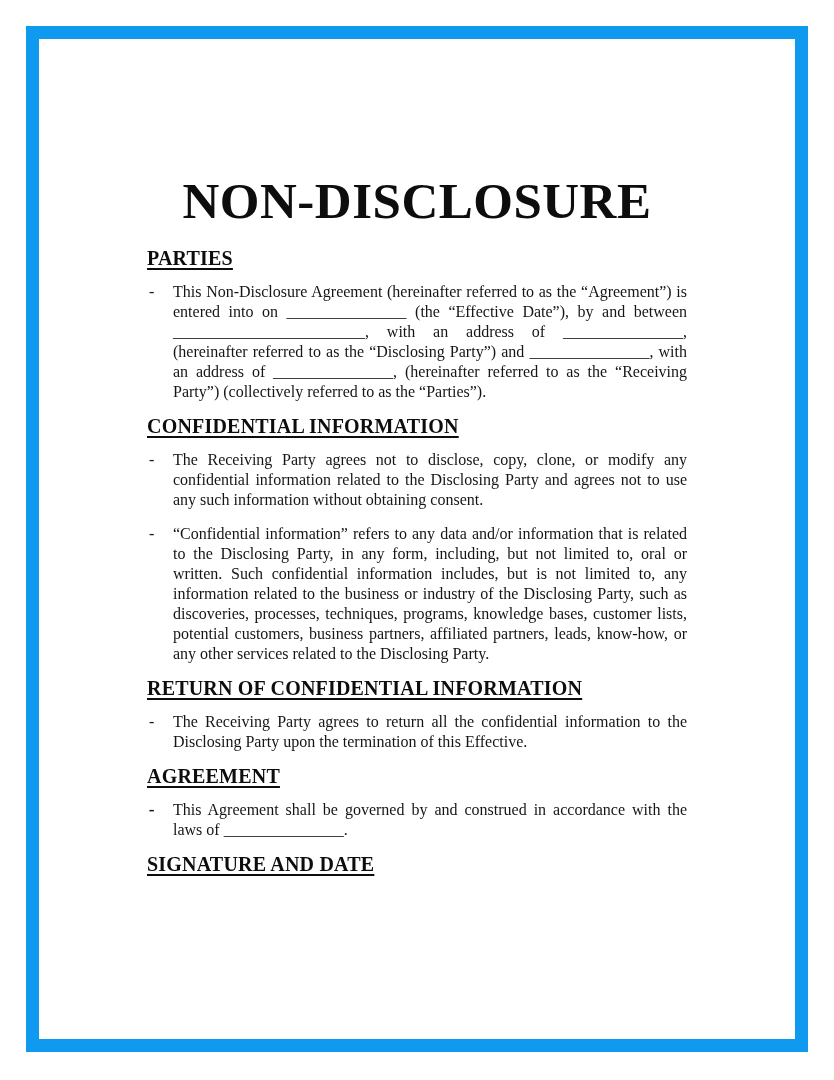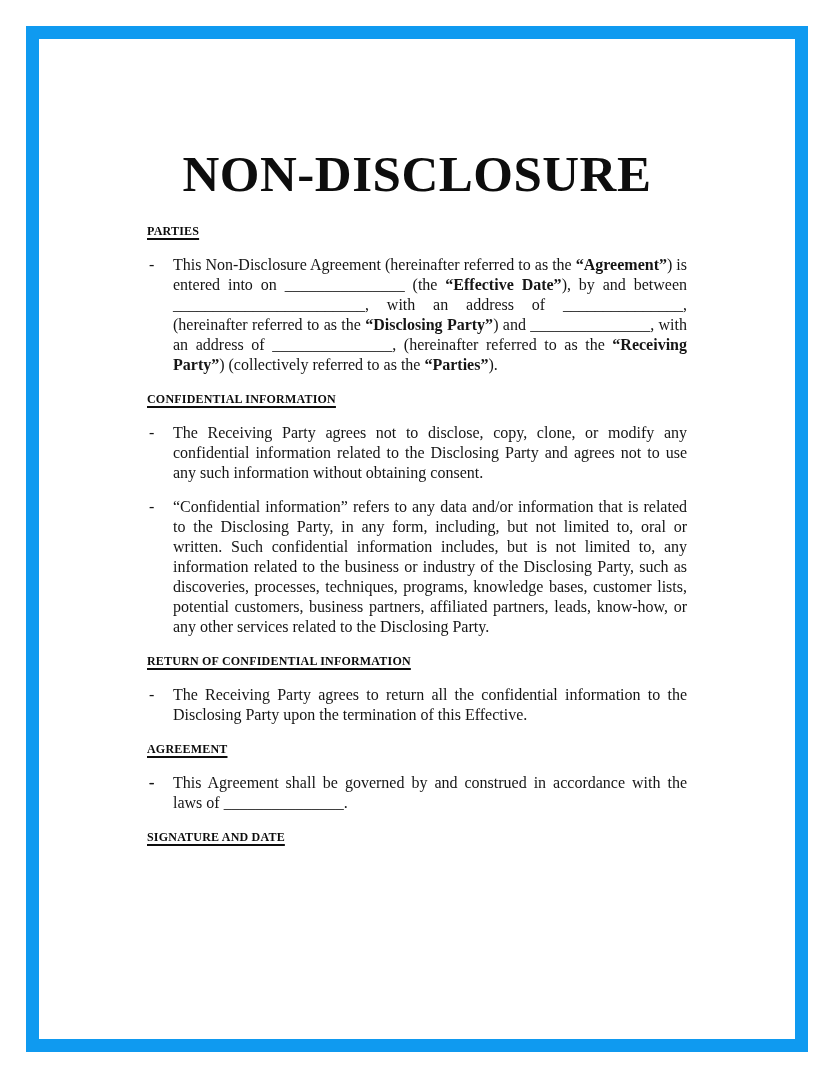--- a/index.html
+++ b/index.html
@@ -38,45 +38,45 @@
   }
   .doc-title {
     text-align: center;
     font-weight: bold;
     font-size: 51px;
     line-height: 65px;
     letter-spacing: 0.5px;
     color: #0d0d0d;
   }
   .section-heading {
-    font-size: 12px;
+    font-size: 20px;
     font-weight: bold;
     line-height: 20px;
     margin: 14px 0 14px 0;
     text-decoration: underline;
     text-decoration-thickness: 1.5px;
     text-underline-offset: 3px;
     letter-spacing: 0.2px;
     color: #0d0d0d;
   }
-  .doc-title { margin-bottom: 0; }
+  .doc-title { margin-bottom: 0; margin-top: 27px; }
   .para {
     position: relative;
     padding-left: 26px;
     margin: 0 0 14px 0;
     font-size: 16px;
     line-height: 20px;
     text-align: justify;
   }
   .para .marker {
     position: absolute;
     left: 2px;
     top: 0;
   }
-  .para .b { font-weight: bold; }
+  .para .b { font-weight: normal; }
 </style>
 </head>
 <body>
 
 <div class="page">
   <div class="frame" style="border-color: rgb(15, 154, 240);">
     <div class="content">
 
       <div class="doc-title">
         <div>NON-DISCLOSURE</div>

